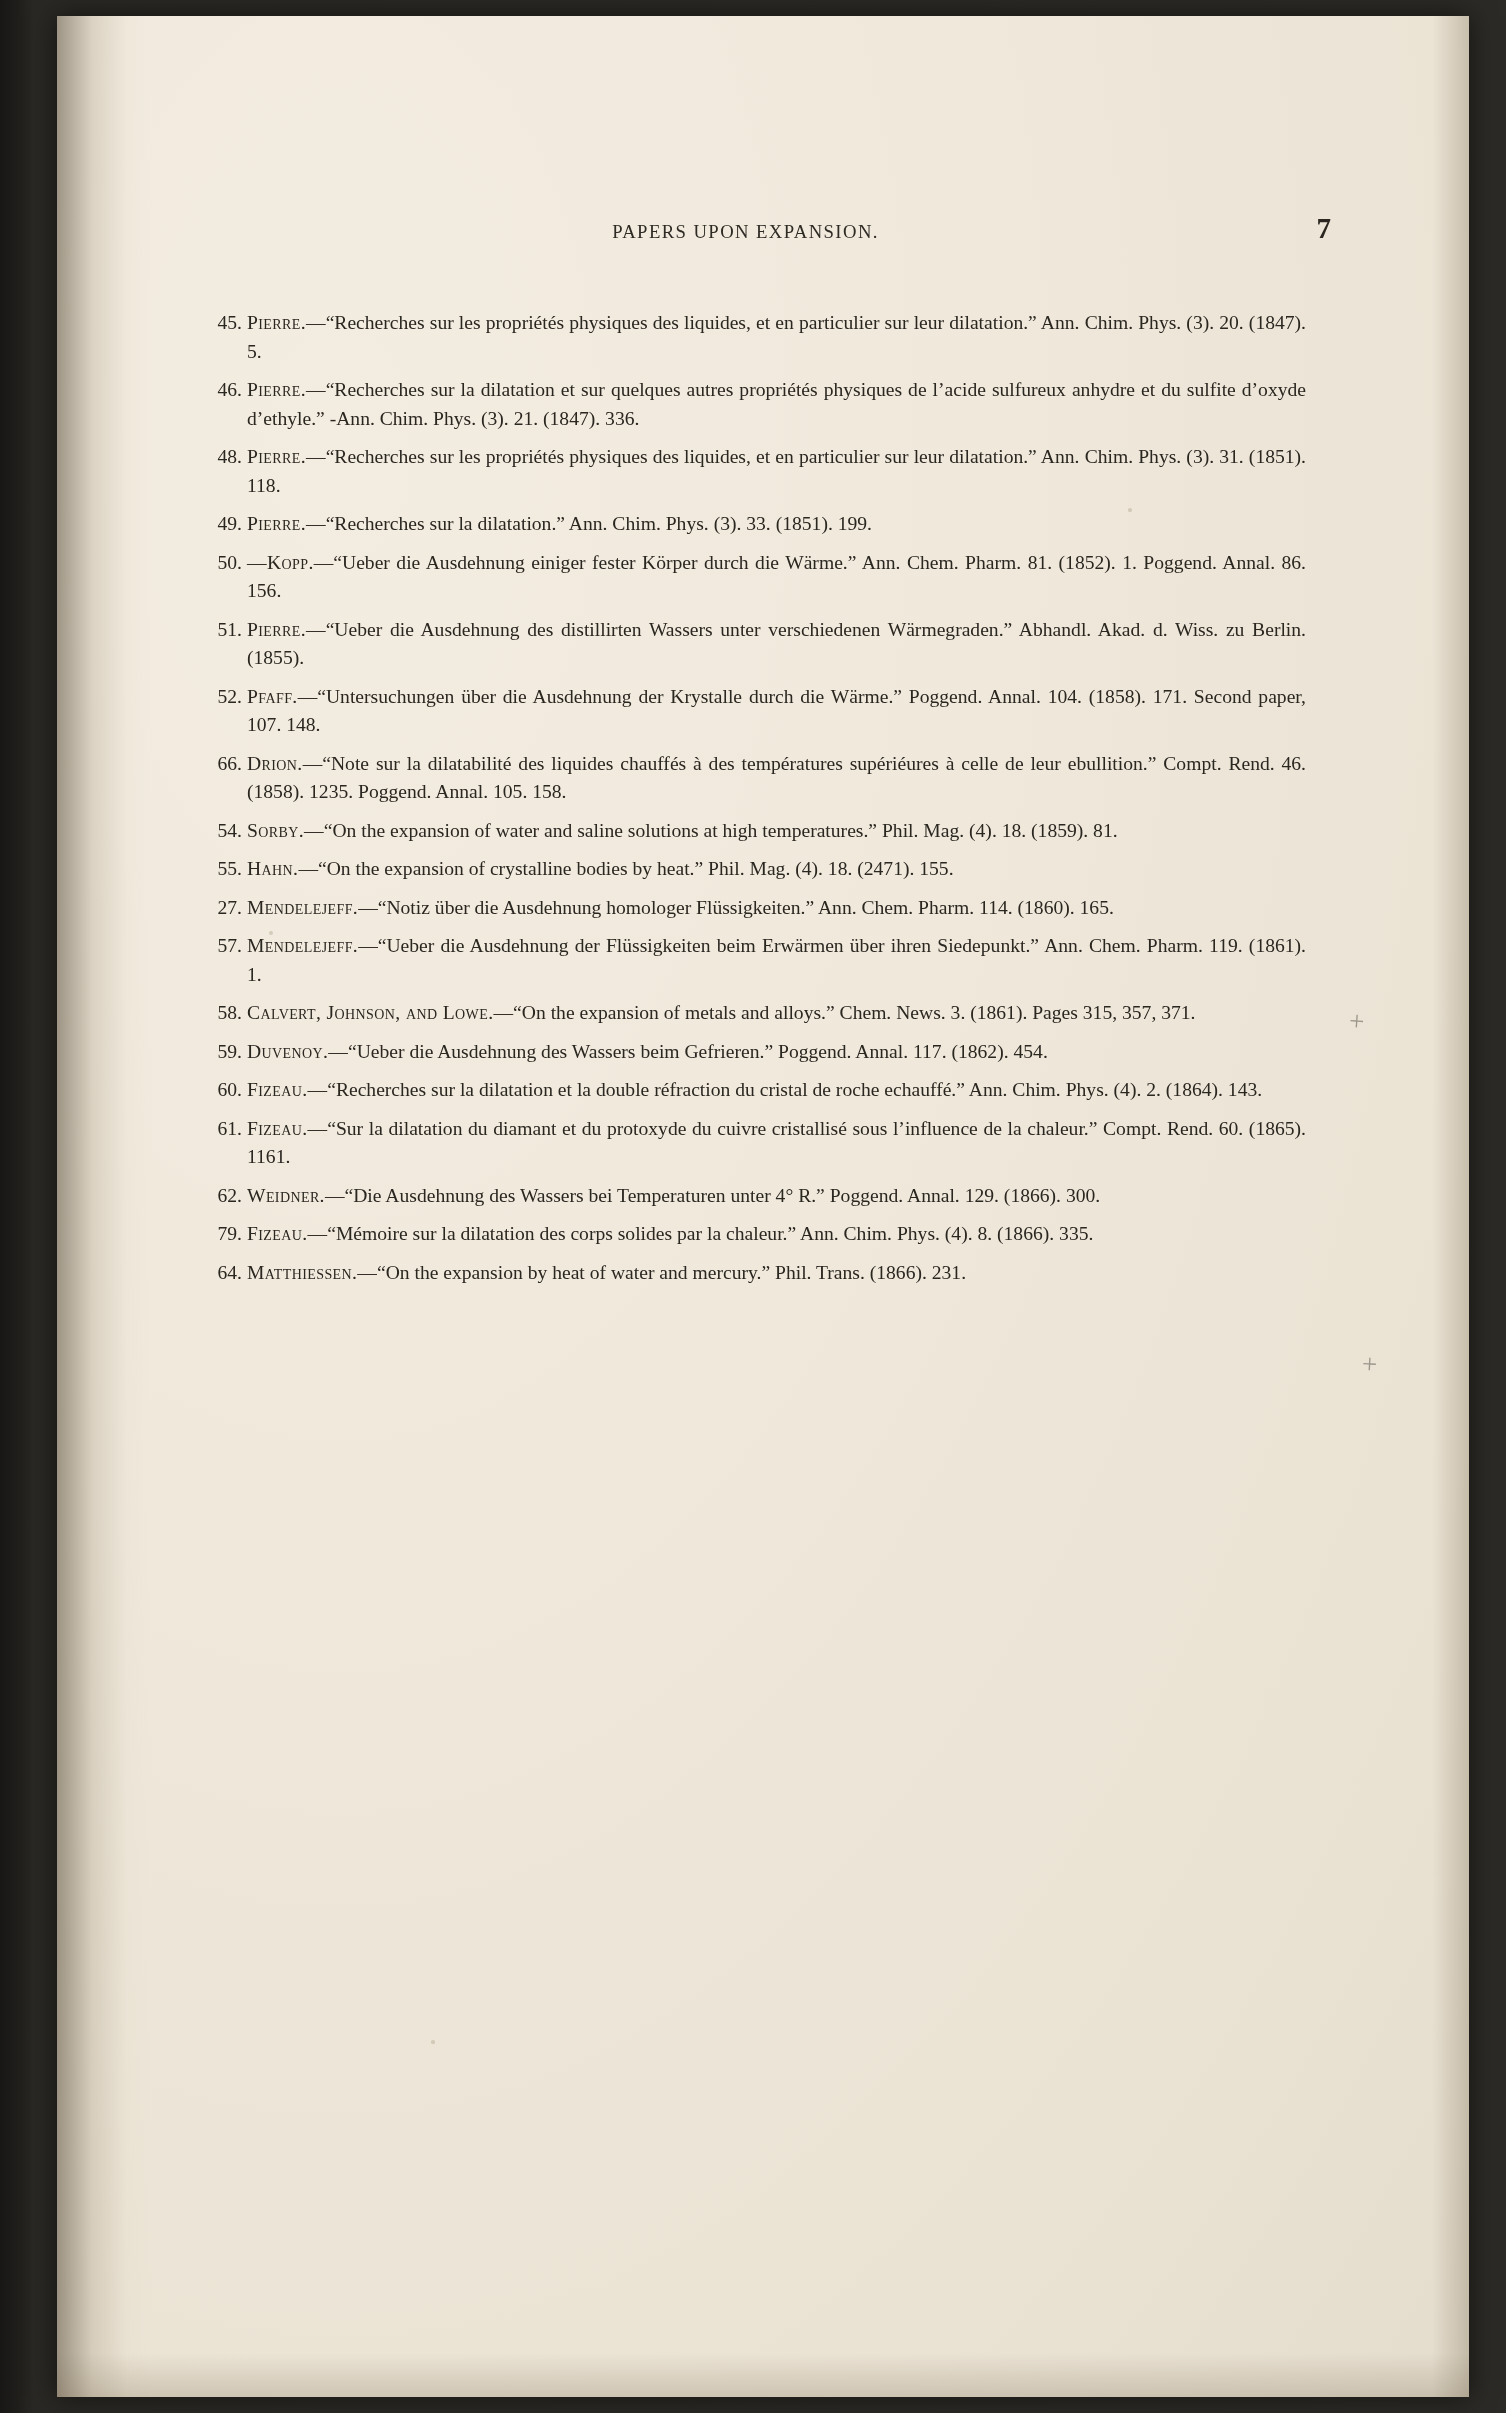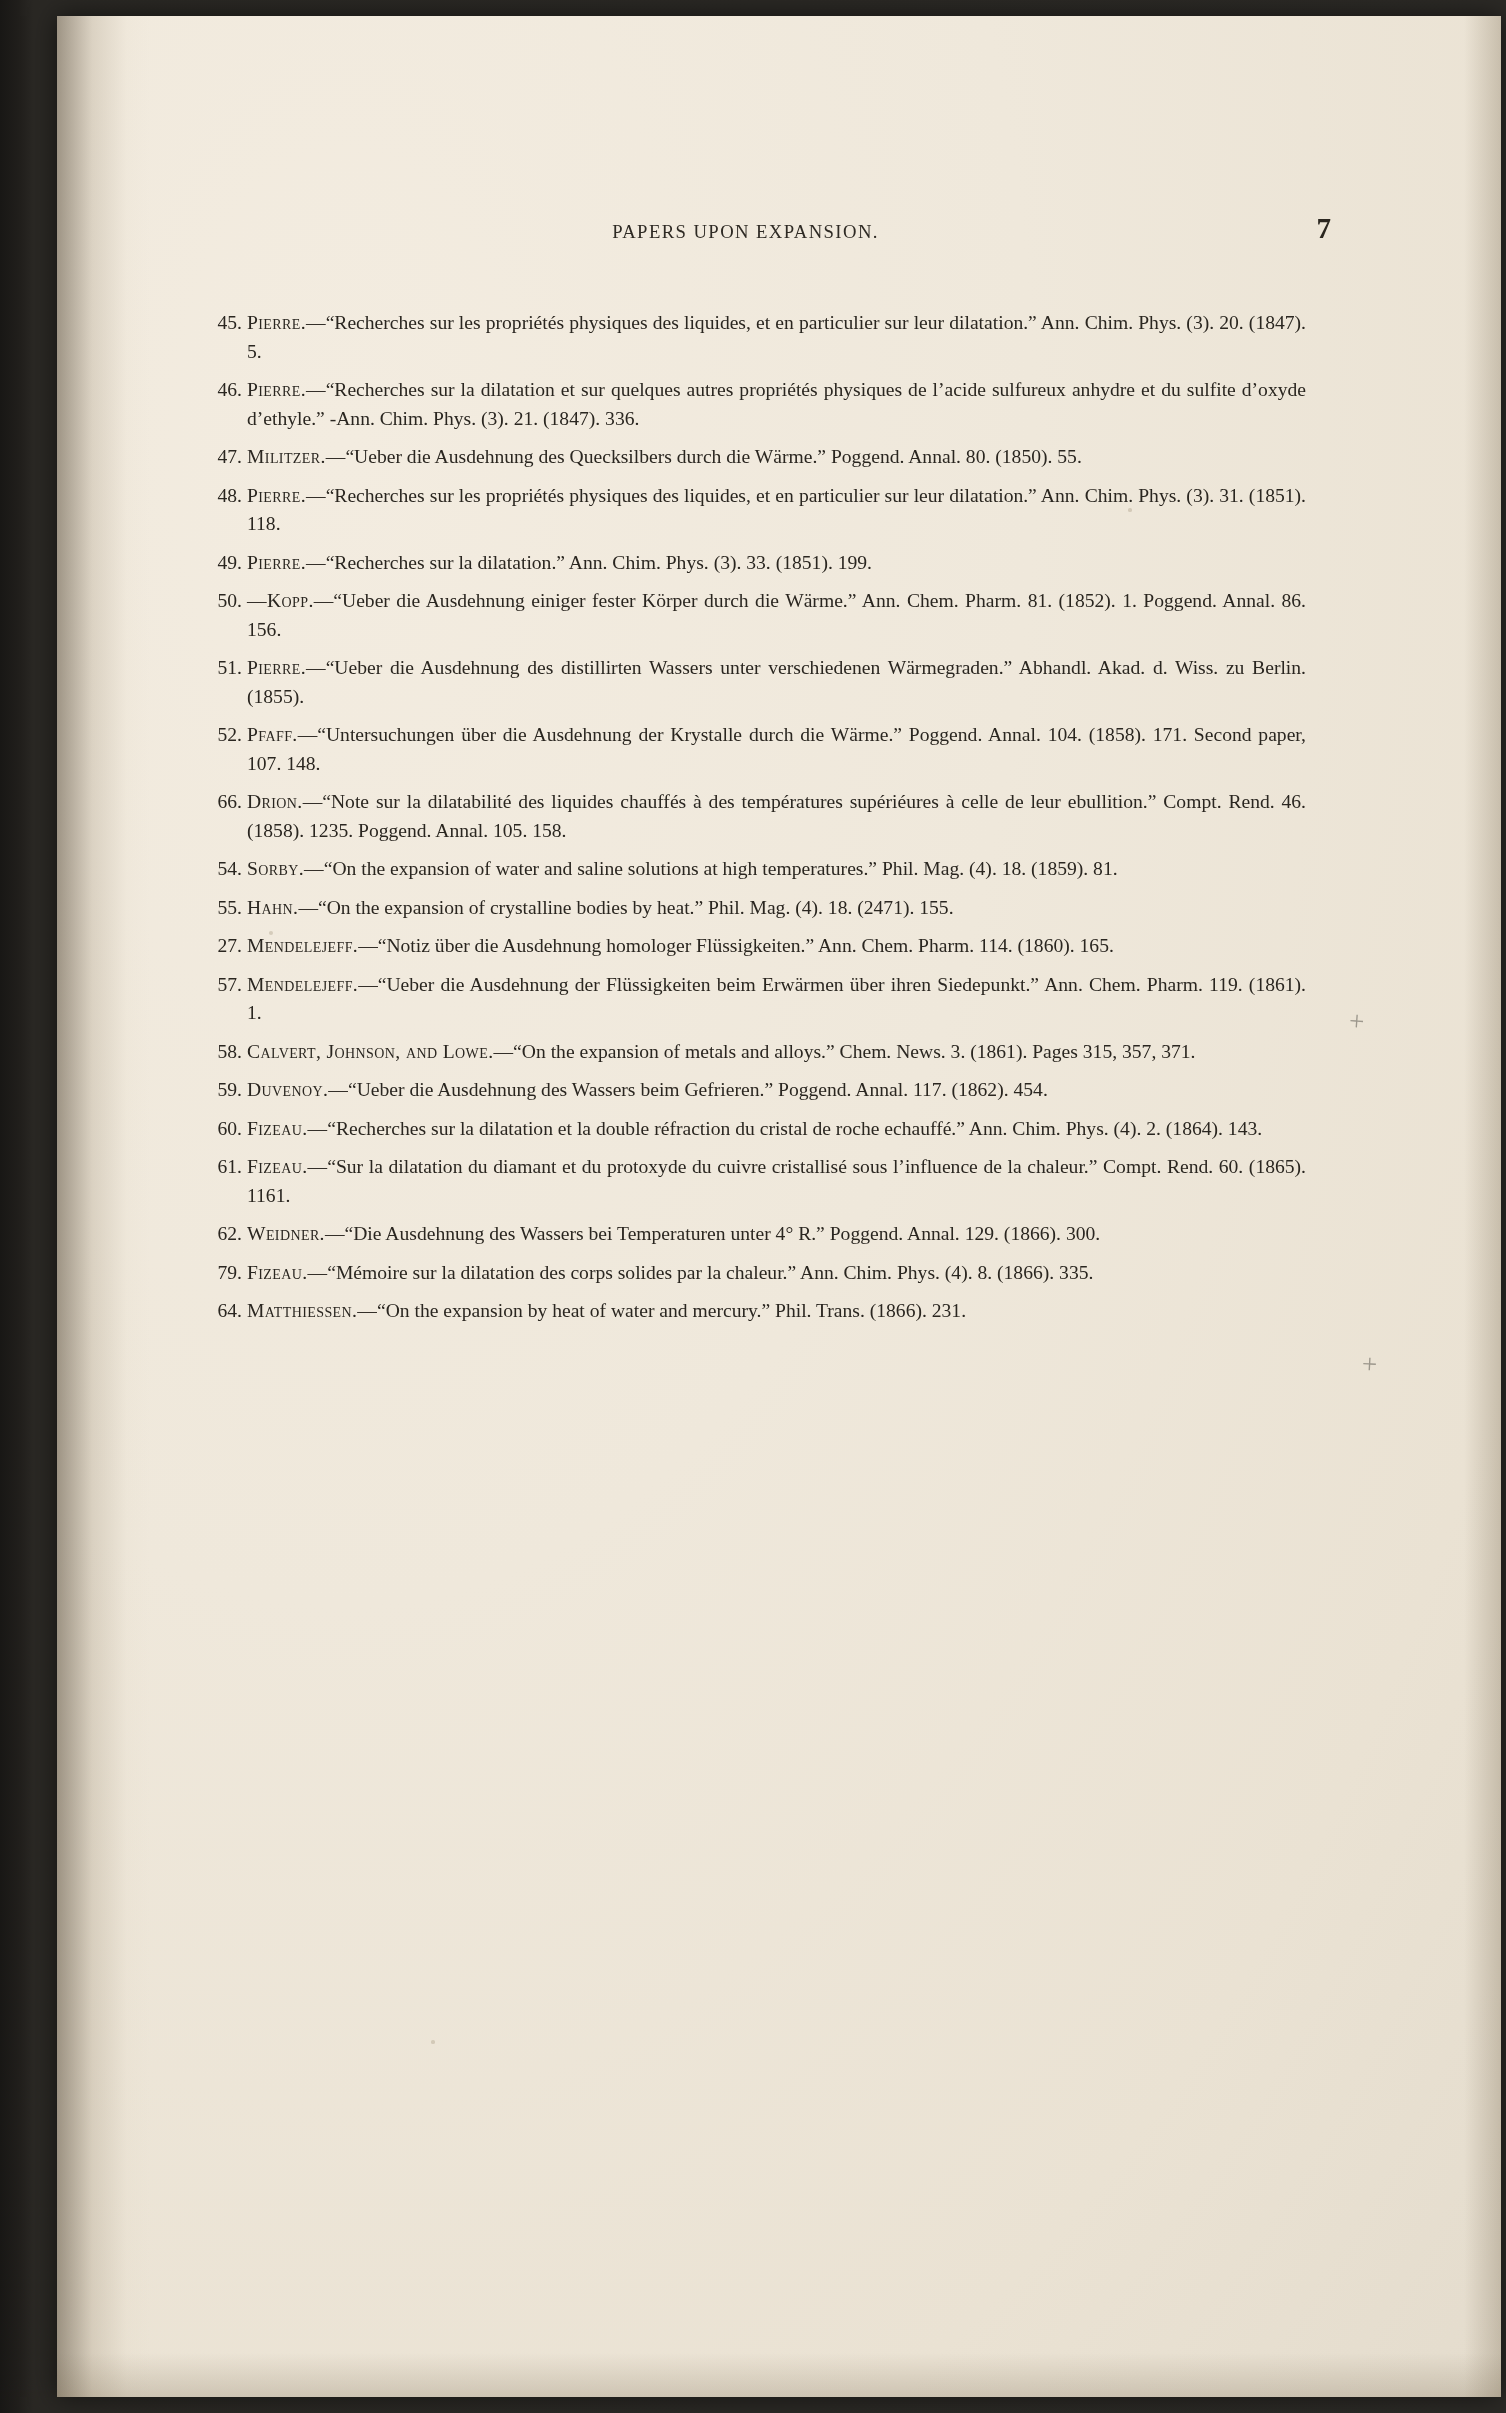--- a/index.html
+++ b/index.html
@@ -26,21 +26,20 @@
   }
   .paper {
     position: absolute;
     left: 57px;
     top: 16px;
     width: 1412px;
     height: 2381px;
     background:
       radial-gradient(ellipse at 20% 18%, #f3ece0 0%, #efe8db 42%, #eae2d3 78%, #e4dccd 100%);
     box-shadow: 0 0 25px rgba(0,0,0,0.55);
-    padding-left: 32px;
   }
   
   .gutter {
     position: absolute;
     left: 0;
     top: 0;
     width: 93px;
     height: 100%;
     background: linear-gradient(90deg, rgba(90,78,60,0.55) 0%, rgba(140,124,98,0.22) 38%, rgba(200,186,160,0.05) 75%, rgba(255,255,255,0) 100%);
     pointer-events: none;
@@ -162,23 +161,20 @@
       </div>
 
       <ul class="entries">
         <li class="entry">
           <span class="num">45.</span><span class="author">Pierre.</span><span class="body-txt">—“Recherches sur les propriétés physiques des liquides, et en particulier sur leur dilatation.”   Ann. Chim. Phys. (3). 20. (1847). 5.</span>
         </li>
         <li class="entry">
           <span class="num">46.</span><span class="author">Pierre.</span><span class="body-txt">—“Recherches sur la dilatation et sur quelques autres propriétés physiques de l’acide sulfureux anhydre et du sulfite d’oxyde d’ethyle.” -Ann. Chim. Phys. (3). 21. (1847). 336.</span>
         </li>
         <li class="entry">
-          <span class="num">47.</span><span class="author">Militzer.</span><span class="body-txt">—“Ueber die Ausdehnung des Quecksilbers durch die Wärme.”   Poggend. Annal. 80. (1850). 55.</span>
-        </li>
-        <li class="entry">
           <span class="num">48.</span><span class="author">Pierre.</span><span class="body-txt">—“Recherches sur les propriétés physiques des liquides, et en particulier sur leur dilatation.”   Ann. Chim. Phys. (3). 31. (1851). 118.</span>
         </li>
         <li class="entry">
           <span class="num">49.</span><span class="author">Pierre.</span><span class="body-txt">—“Recherches sur la dilatation.”   Ann. Chim. Phys. (3). 33. (1851). 199.</span>
         </li>
         <li class="entry">
           <span class="num">50.</span><span class="author">—Kopp.</span><span class="body-txt">—“Ueber die Ausdehnung einiger fester Körper durch die Wärme.”   Ann. Chem. Pharm. 81. (1852). 1. Poggend. Annal. 86. 156.</span>
         </li>
         <li class="entry">
           <span class="num">51.</span><span class="author">Pierre.</span><span class="body-txt">—“Ueber die Ausdehnung des distillirten Wassers unter verschiedenen Wärmegraden.”   Abhandl. Akad. d. Wiss. zu Berlin.   (1855).</span>

